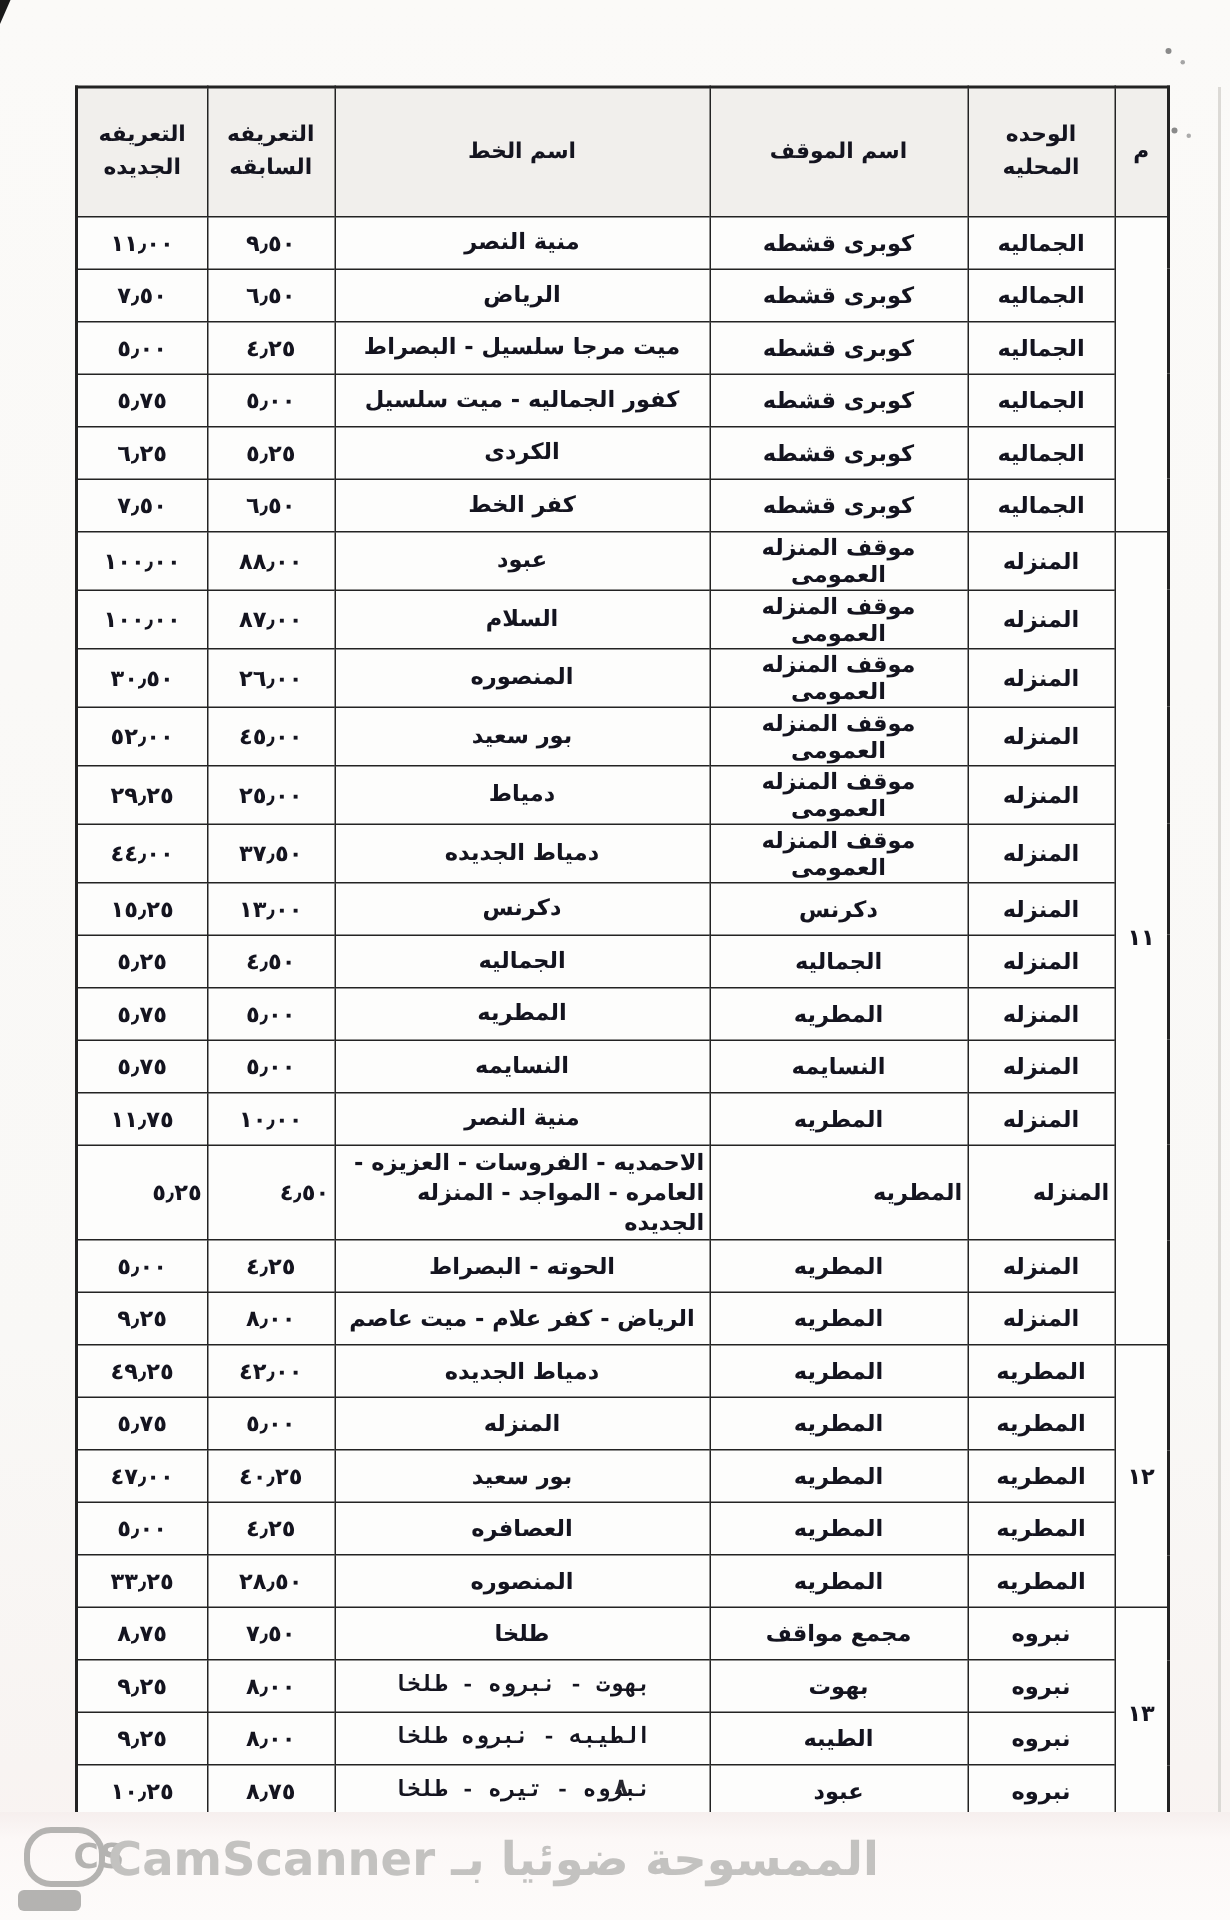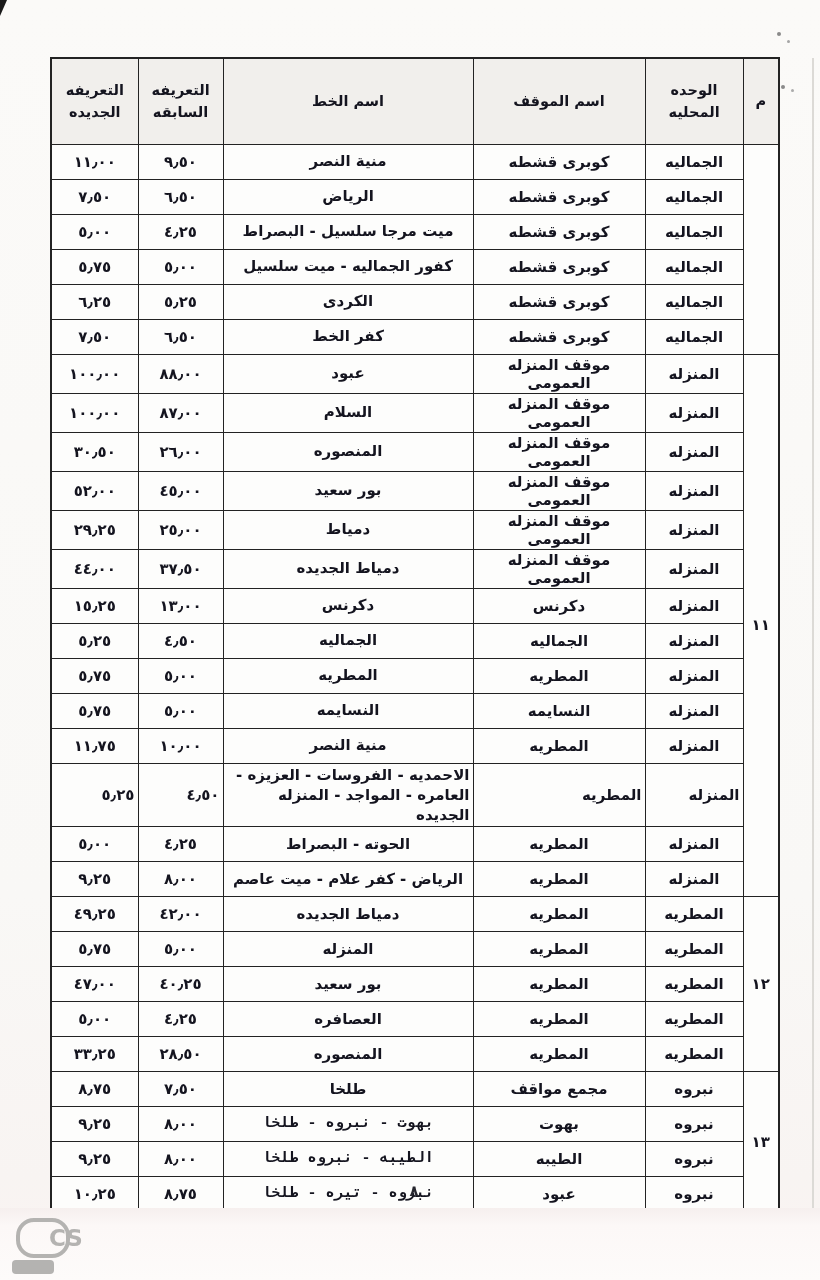--- a/index.html
+++ b/index.html
@@ -358,15 +358,16 @@
       </tbody>
   </table>
 
   <div class="page-number">٨</div>
 
   <div class="footer-bar">
     <div class="cs-logo">
       <div class="cs-box">CS</div>
       <div class="cs-tab"></div>
     </div>
+    <div class="watermark-text">الممسوحة ضوئيا بـ CamScanner</div>
   </div>
 
 </div>
 
 </body></html>

